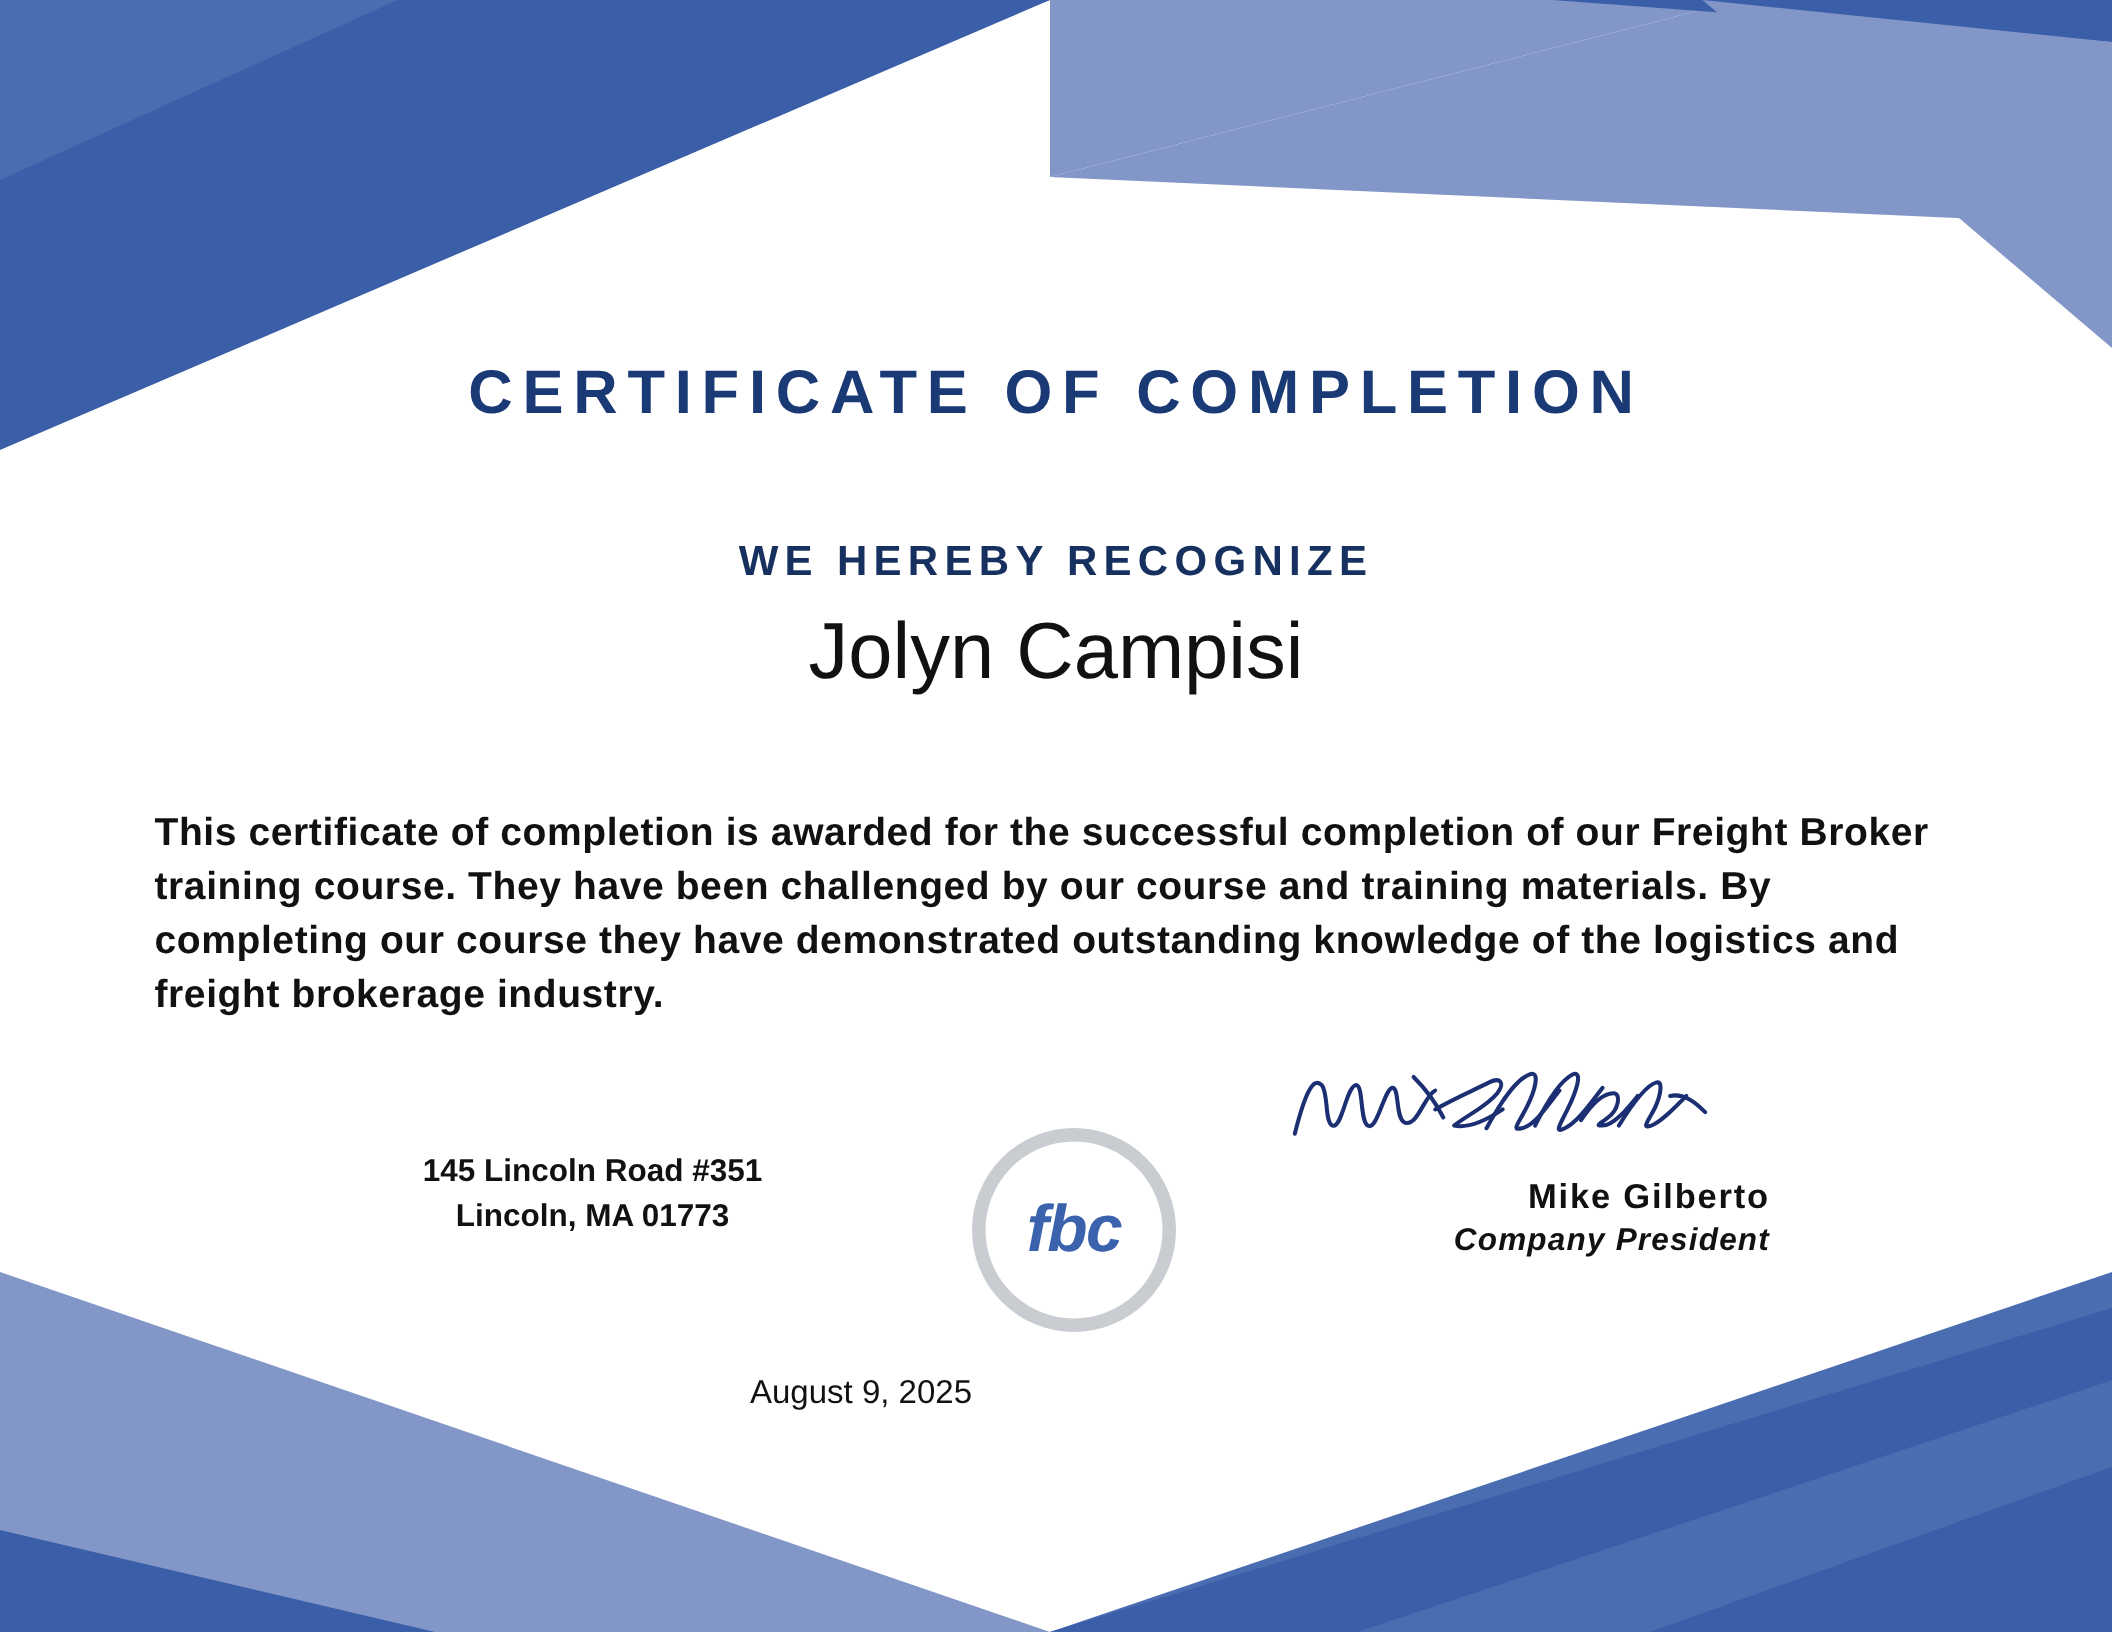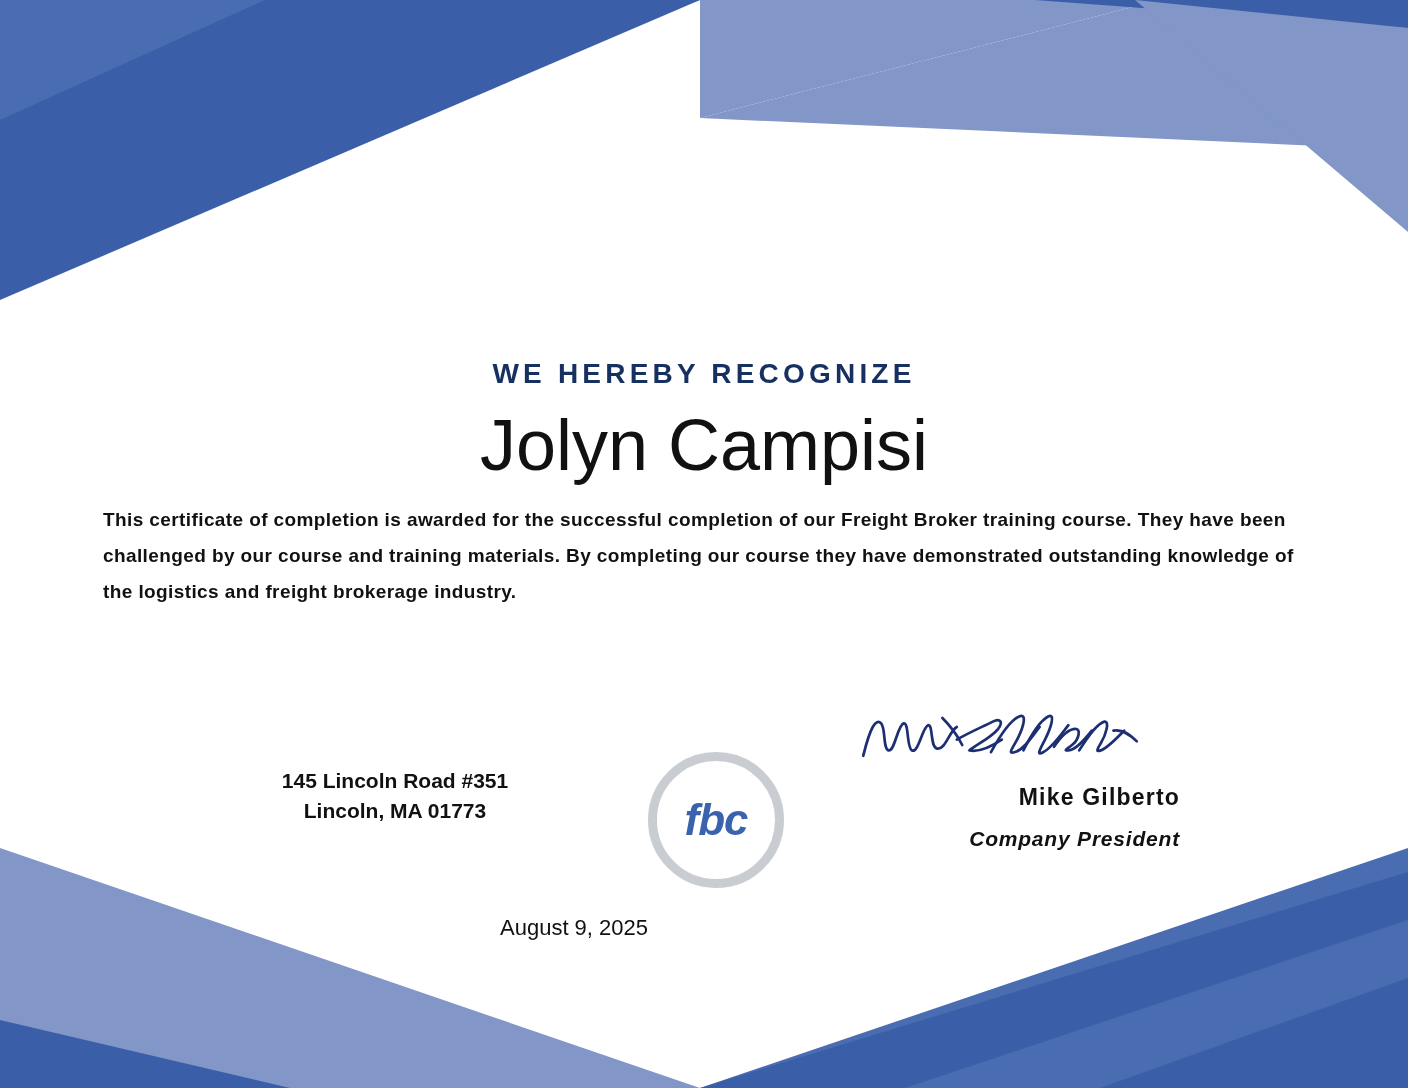--- a/index.html
+++ b/index.html
@@ -51,30 +51,30 @@
     font-weight: bold;
     letter-spacing: 4.2px;
     color: #16305f;
   }
   .recipient {
     position: absolute;
     top: 404px;
     left: 0;
     width: 100%;
     text-align: center;
-    font-size: 72px;
+    font-size: 53px;
     font-weight: normal;
     color: #111111;
   }
   .body-text {
     position: absolute;
-    top: 502px;
+    top: 536px;
     left: 103px;
     width: 1200px;
-    font-size: 19px;
+    font-size: 26px;
     font-weight: bold;
     line-height: 36px;
     letter-spacing: 0.4px;
     color: #111111;
   }
   .org-block {
     position: absolute;
     top: 766px;
     left: 150px;
     width: 490px;
@@ -123,21 +123,21 @@
     margin: 0 auto;
   }
   .signature-name {
     margin-top: 12px;
     font-size: 23px;
     font-weight: bold;
     letter-spacing: 1.2px;
     color: #111111;
   }
   .signature-role {
-    margin-top: 16px;
+    margin-top: 4px;
     font-size: 21px;
     font-weight: bold;
     font-style: italic;
     letter-spacing: 0.8px;
     color: #111111;
   }
   .issue-date {
     position: absolute;
     top: 915px;
     left: 500px;
@@ -170,20 +170,21 @@
 
     <polygon points="1408,848 1408,1088 700,1088" fill="#4a6cb0"></polygon>
     <polygon points="1408,978 1408,1088 1100,1088" fill="#3a5fa8"></polygon>
     <polygon points="700,1088 1408,872 1408,920 905,1088" fill="#3a5fa8"></polygon>
     <polygon points="0,232 700,0 0,0" fill="#3a5fa8"></polygon>
     <polygon points="0,0 265,0 0,120" fill="#4a6cb0"></polygon>
   </svg>
 
   <div class="content">
 
+    <div class="title">CERTIFICATE OF COMPLETION</div>
 
     <div class="subtitle">WE HEREBY RECOGNIZE</div>
 
     <div class="recipient">Jolyn Campisi</div>
 
     <div class="body-text">This certificate of completion is awarded for the successful completion of our Freight Broker training course. They have been challenged by our course and training materials. By completing our course they have demonstrated outstanding knowledge of the logistics and freight brokerage industry.</div>
 
     <div class="org-block">
       <div>145 Lincoln Road #351</div>
       <div>Lincoln, MA 01773</div>

